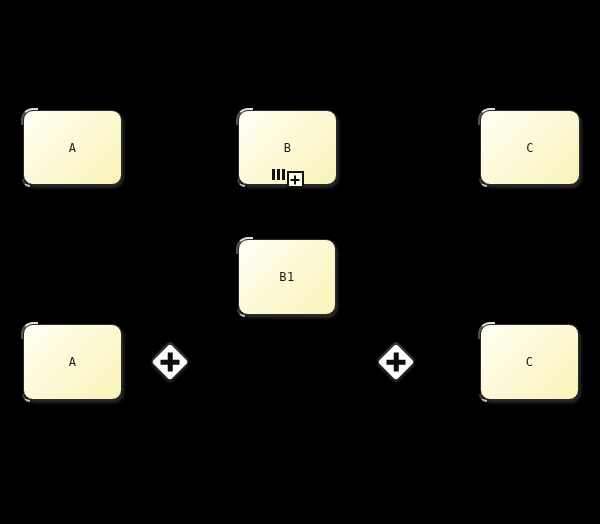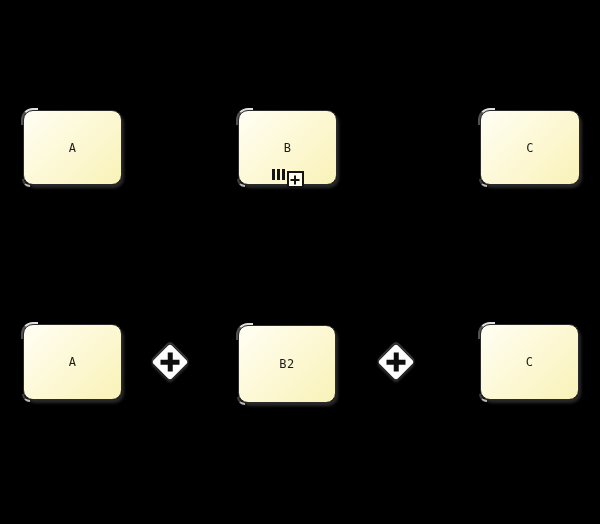--- a/index.html
+++ b/index.html
@@ -115,24 +115,24 @@
     <span class="task-label">A</span>
   </div>
 
   <div class="gateway g1">
     <div class="gw-inner">
       <span class="ph"></span>
         <span class="pv"></span>
     </div>
   </div>
 
+  <div class="task t-b1">
+    <span class="task-label">B1</span>
+  </div>
 
-  <div class="task t-b2">
-    <span class="task-label">B2</span>
-  </div>
 
 
   <div class="gateway g2">
     <div class="gw-inner">
       <span class="ph"></span>
         <span class="pv"></span>
     </div>
   </div>
 
   <div class="task t-c2">

